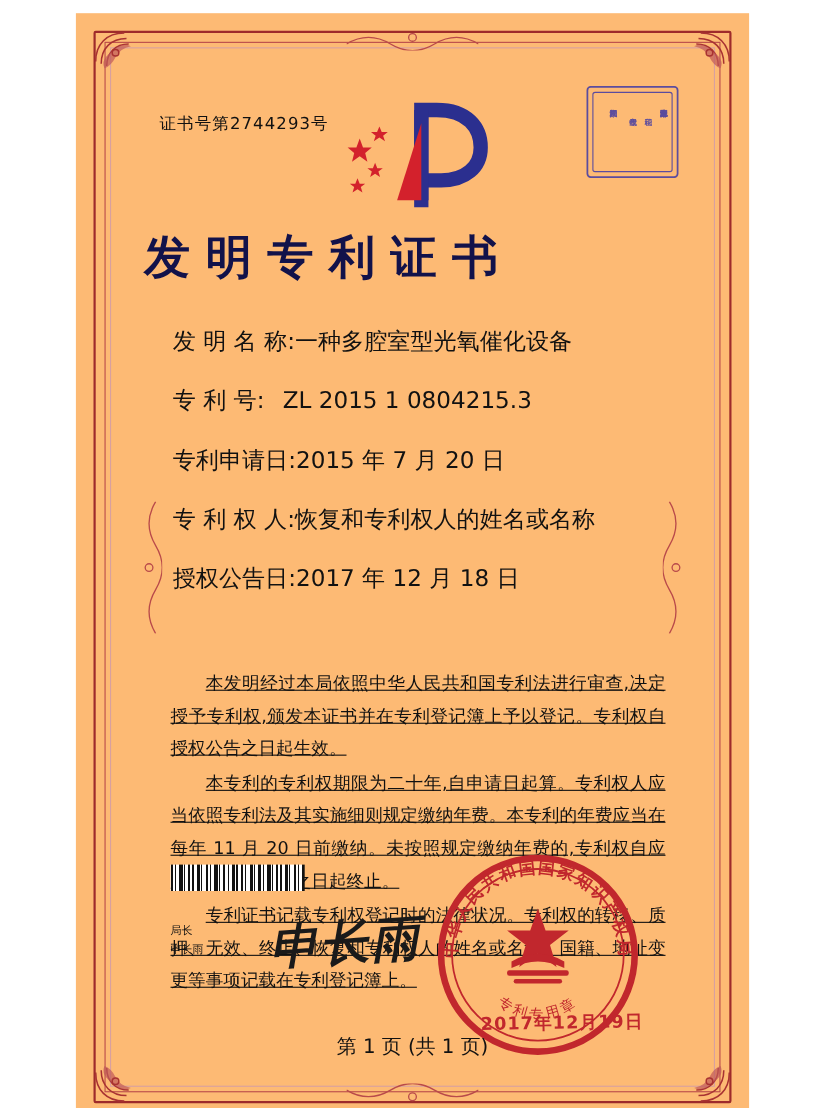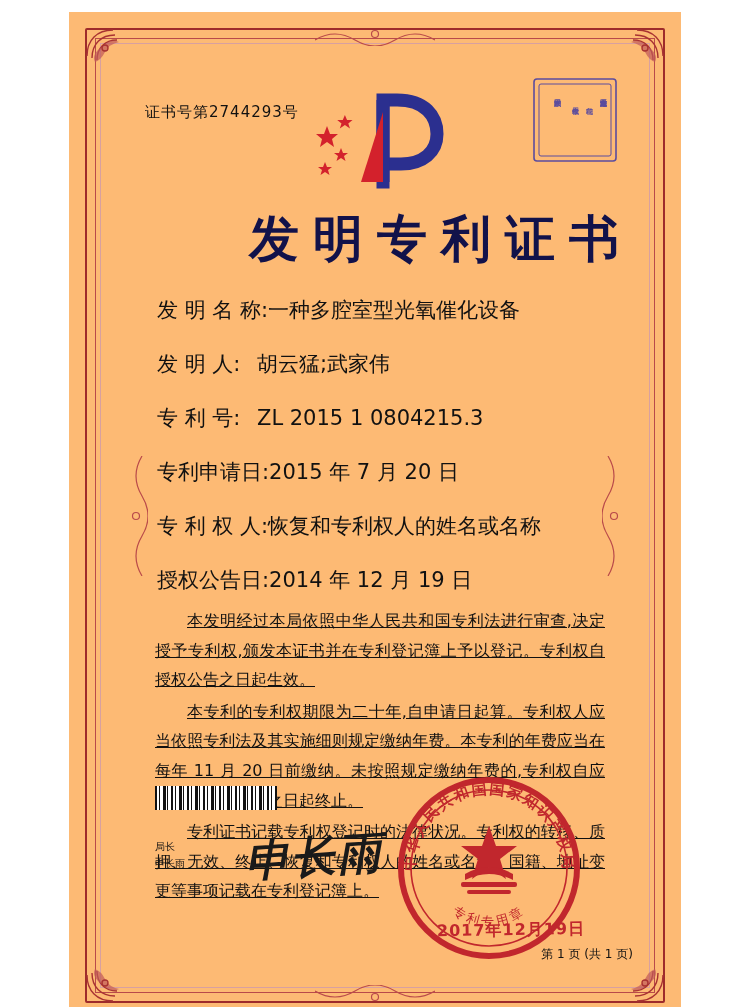--- a/index.html
+++ b/index.html
@@ -92,22 +92,22 @@
     position: absolute;
     left: 0; right: 0;
     top: 28px;
     height: 120px;
   }
 
   .doc-title {
     position: absolute;
     left: 0; right: 0;
     top: 148px;
-    text-align: right;
-    font-size: 50px;
+    text-align: left;
+    font-size: 42px;
     letter-spacing: 14px;
     font-weight: 700;
     color: #12124a;
     font-family: "DejaVu Sans", "Liberation Sans", sans-serif;
     text-indent: 14px;
   }
 
   .fields {
     position: absolute;
     left: 40px;
@@ -201,22 +201,22 @@
     font-family: "DejaVu Sans", "Liberation Sans", sans-serif;
     letter-spacing: 1px;
     transform: rotate(-1deg);
     font-weight: 600;
   }
 
   .page-footer {
     position: absolute;
     left: 0; right: 0;
     bottom: 10px;
-    text-align: right;
-    font-size: 12px;
+    text-align: center;
+    font-size: 18px;
     font-family: "DejaVu Sans", "Liberation Sans", sans-serif;
     color: #111;
   }
 </style>
 </head>
 <body>
 
 <div id="page">
 
   <div class="border-outer"></div>
@@ -339,35 +339,32 @@
           <polygon points="76,62 78,67 83,67 79,70 80.5,75 76,72 71.5,75 73,70 69,67 74,67"></polygon>
         </g>
       </svg>
     </div>
 
     <div class="doc-title">发明专利证书</div>
 
     <div class="fields">
       <div class="field-row">
         <span class="field-label">发 明 名 称:</span><span class="field-value">一种多腔室型光氧催化设备</span>
-      </div>
-      <div class="field-row">
-        <span class="field-label">发 明 人:</span><span class="field-value">胡云猛;武家伟</span>
       </div>
       <div class="field-row">
         <span class="field-label">专 利 号:</span><span class="field-value">ZL 2015 1 0804215.3</span>
       </div>
       <div class="field-row">
         <span class="field-label">专利申请日:</span><span class="field-value">2015 年 7 月 20 日</span>
       </div>
       <div class="field-row">
         <span class="field-label">专 利 权 人:</span><span class="field-value">恢复和专利权人的姓名或名称</span>
       </div>
       <div class="field-row">
-        <span class="field-label">授权公告日:</span><span class="field-value">2014 年 12 月 19 日</span>
+        <span class="field-label">授权公告日:</span><span class="field-value">2017 年 12 月 18 日</span>
       </div>
     </div>
 
     <div class="paragraphs">
       <p>本发明经过本局依照中华人民共和国专利法进行审查,决定授予专利权,颁发本证书并在专利登记簿上予以登记。专利权自授权公告之日起生效。</p>
       <p>本专利的专利权期限为二十年,自申请日起算。专利权人应当依照专利法及其实施细则规定缴纳年费。本专利的年费应当在每年 11 月 20 日前缴纳。未按照规定缴纳年费的,专利权自应当缴纳年费期满之日起终止。</p>
       <p>专利证书记载专利权登记时的法律状况。专利权的转移、质押、无效、终止、恢复和专利权人的姓名或名称、国籍、地址变更等事项记载在专利登记簿上。</p>
     </div>
 
     <div class="barcode"></div>

